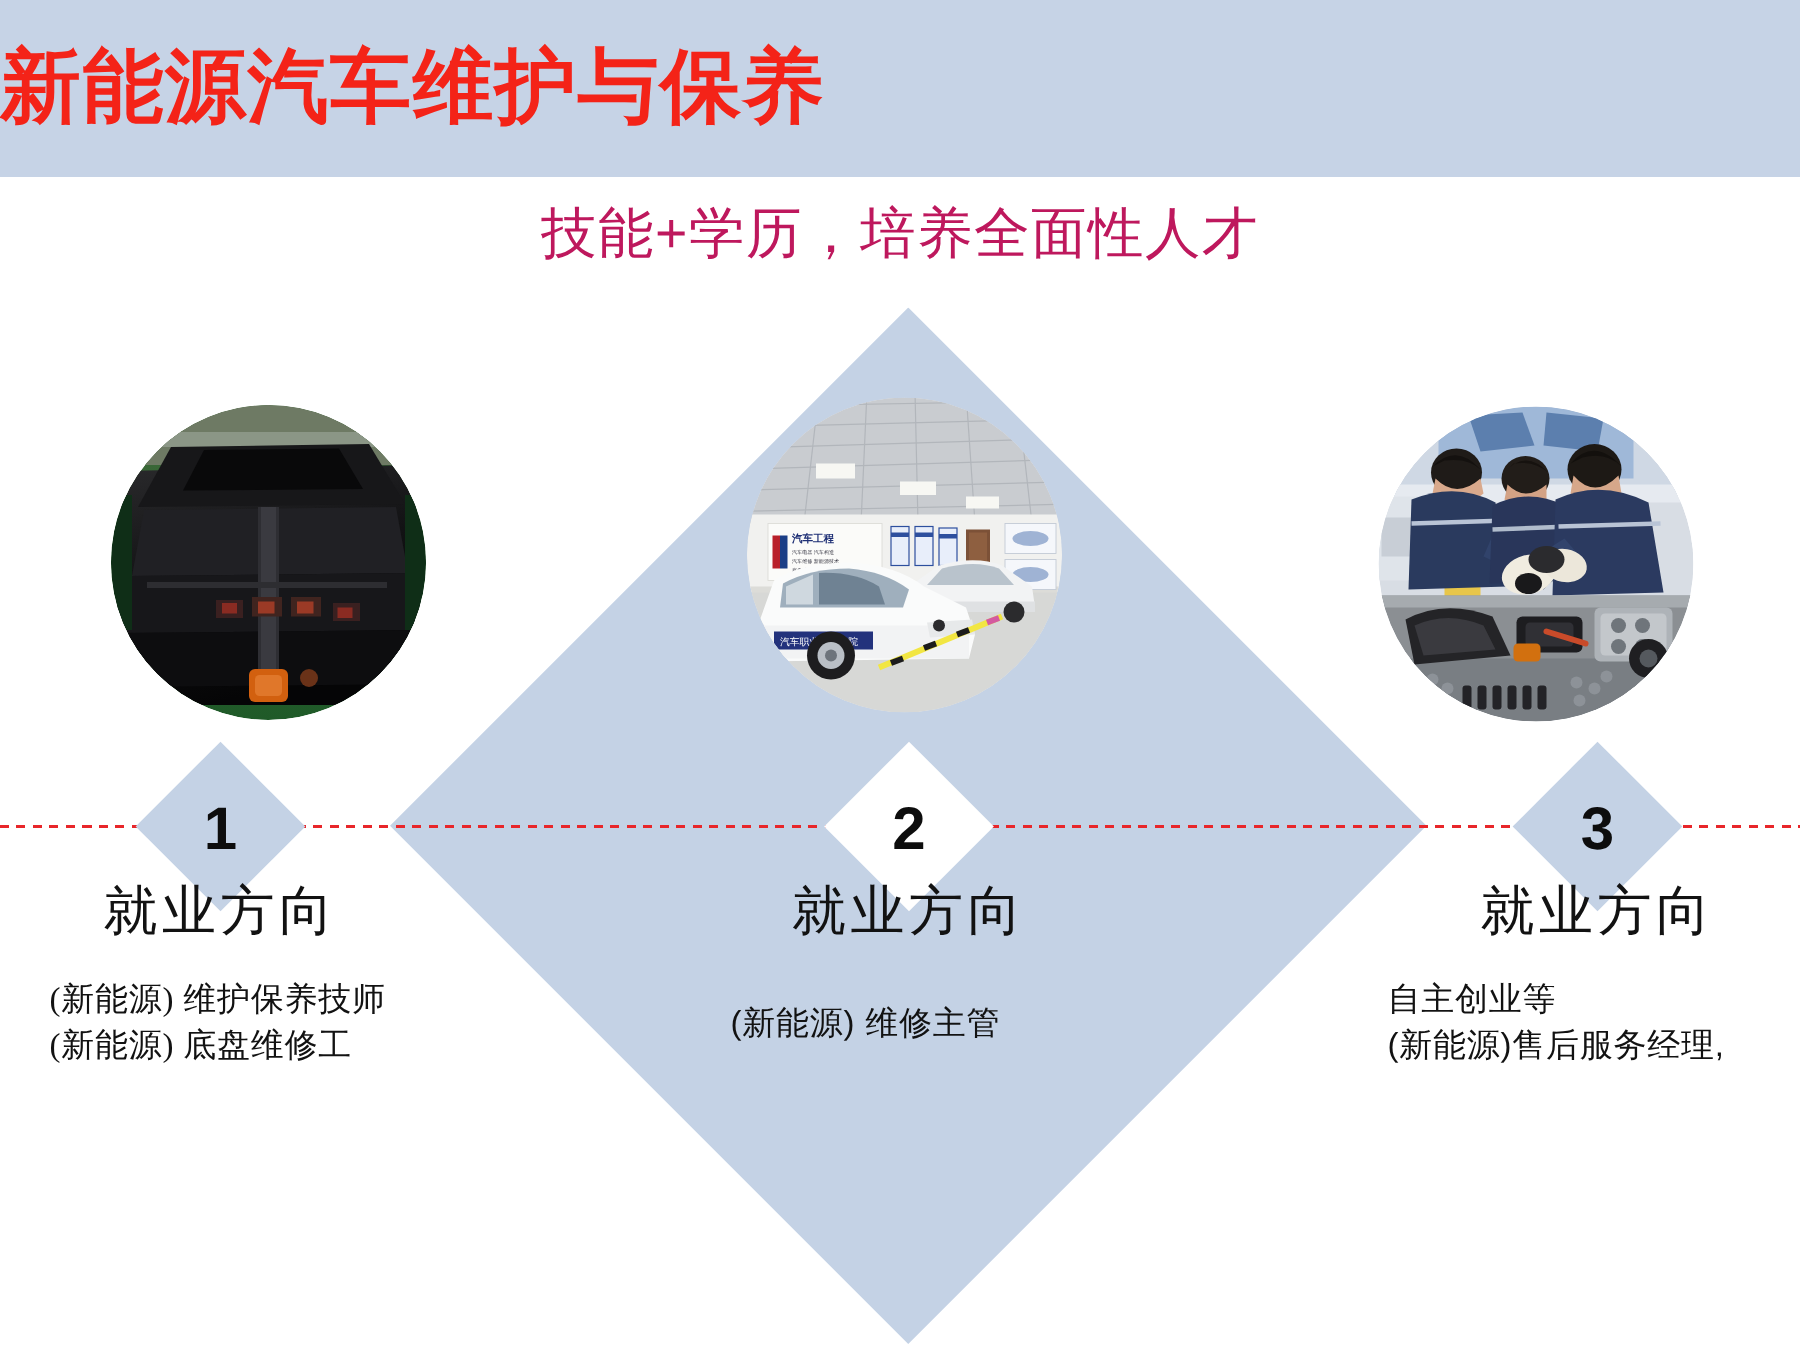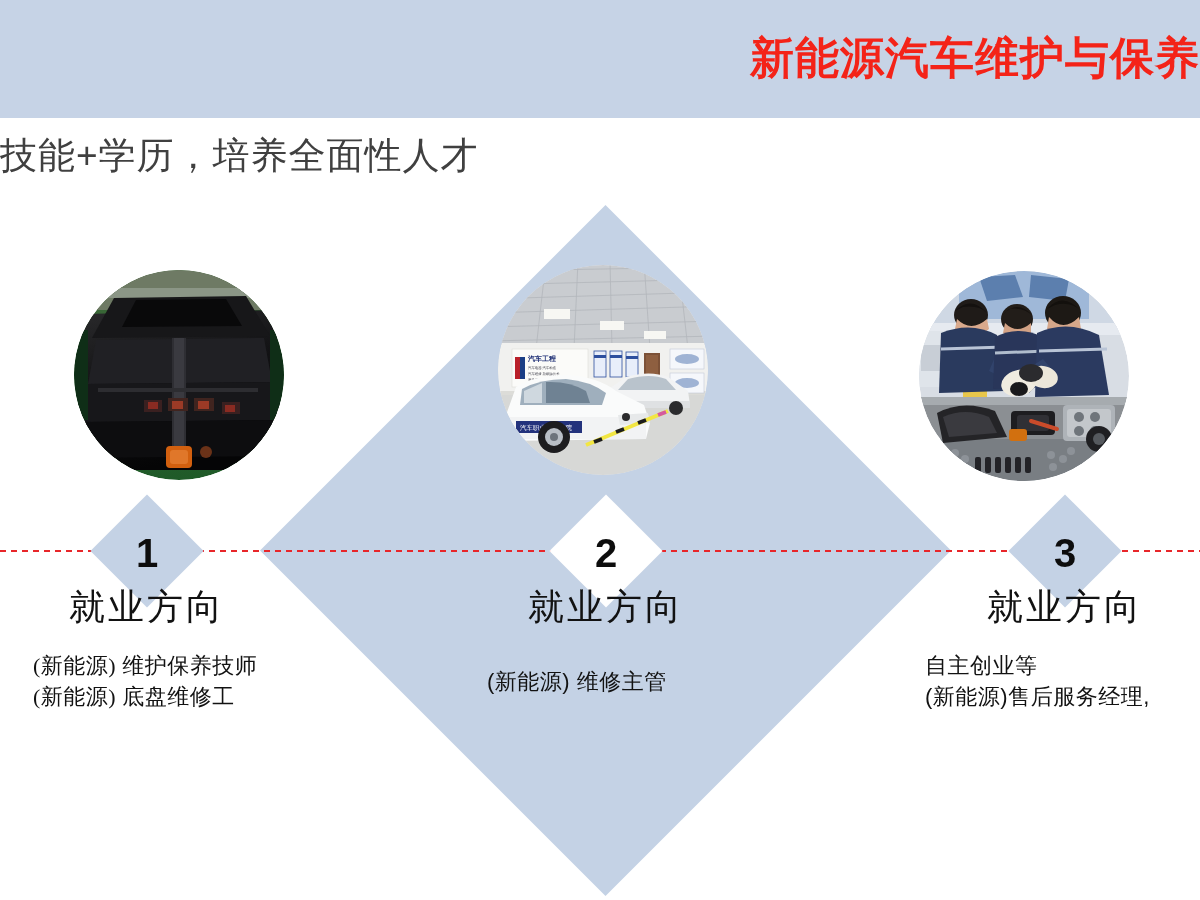--- a/index.html
+++ b/index.html
@@ -28,36 +28,37 @@
     top: 0;
     width: 1200px;
     height: 118px;
     background: #c6d3e6;
   }
   .header-title {
     position: absolute;
     left: 0;
     top: 14px;
     width: 1200px;
-    text-align: right;
-    font-size: 44px;
+    text-align: left;
+    font-size: 54px;
     line-height: 88px;
     font-weight: bold;
     color: #f42318;
     letter-spacing: 1px;
     white-space: nowrap;
   }
   .subtitle {
     position: absolute;
     left: 0;
     top: 132px;
     width: 1200px;
+    text-align: center;
     font-size: 37px;
     line-height: 48px;
-    color: #404040;
+    color: #be185d;
     letter-spacing: 1px;
     white-space: nowrap;
   }
 
   
   .big-diamond {
     position: absolute;
     left: 260px;
     top: 205px;
     width: 691px;

